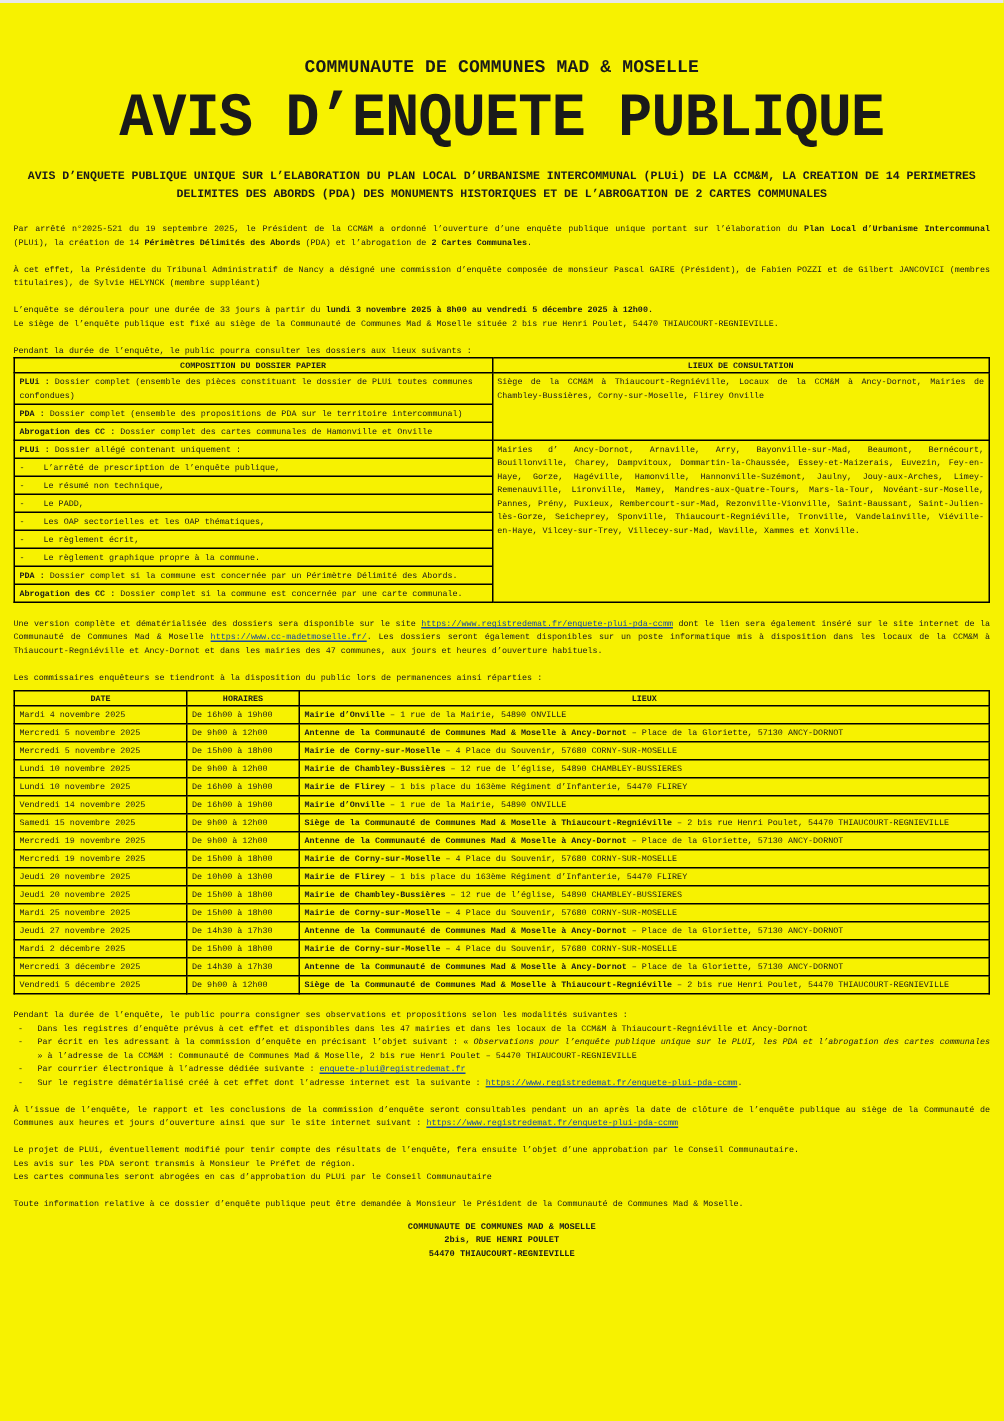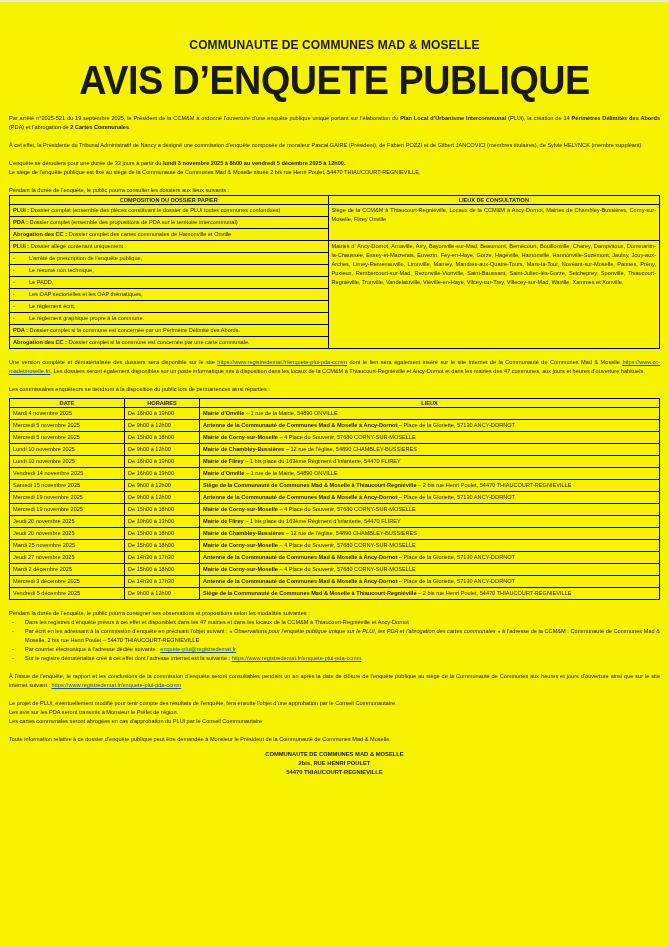--- a/index.html
+++ b/index.html
@@ -1,21 +1,21 @@
 <!DOCTYPE html>
 <html><head>
 <meta charset="utf-8">
 <style>
   html, body { margin: 0; padding: 0; }
   body {
     width: 669px; height: 947px; background: #f7f200; overflow: hidden;
     font-family: "Liberation Sans", sans-serif; color: #1a1a1a;
     border-top: 2px solid #e8e8e8; box-sizing: border-box;
   }
-  .page { padding: 0 9px; }
+  .page { padding: 0 9px; font-family: Liberation Mono, monospace; }
   .org { text-align: center; font-weight: bold; font-size: 12px; margin-top: 36px; letter-spacing: 0.1px; }
   .title { text-align: center; font-weight: bold; font-size: 41px; line-height: 44px; margin-top: 6px; letter-spacing: -0.5px; transform: scaleX(0.92); }
   .subtitle { text-align: center; font-size: 7.7px; font-weight: bold; line-height: 12px; margin-top: 10px; padding: 0 6px; }
   p { font-size: 5.6px; line-height: 9px; margin: 0; text-align: justify; }
   .gap { height: 9px; }
   b { font-weight: bold; }
   a { color: #1a4aa0; text-decoration: underline; }
   table { border-collapse: collapse; width: 100%; font-size: 5.6px; }
   td, th { border: 1px solid #000; padding: 1px 3px; vertical-align: top; }
   th { font-weight: bold; text-align: center; }
@@ -31,20 +31,21 @@
   ul.mod li { padding-left: 16px; position: relative; text-align: justify; }
   ul.mod li:before { content: "-"; position: absolute; left: 3px; }
   .footer { text-align: center; font-weight: bold; font-size: 5.8px; line-height: 9px; margin-top: 6px; }
 </style>
 </head>
 <body>
 
 <div class="page">
   <div class="org">COMMUNAUTE DE COMMUNES MAD &amp; MOSELLE</div>
   <div class="title">AVIS D’ENQUETE PUBLIQUE</div>
+  <div class="subtitle">AVIS D’ENQUETE PUBLIQUE UNIQUE SUR L’ELABORATION DU PLAN LOCAL D’URBANISME INTERCOMMUNAL (PLUi) DE LA CCM&amp;M, LA CREATION DE 14 PERIMETRES DELIMITES DES ABORDS (PDA) DES MONUMENTS HISTORIQUES ET DE L’ABROGATION DE 2 CARTES COMMUNALES</div>
 
   <div style="height:12px"></div>
   <p><span>Par arrêté n°2025-521 du 19 septembre 2025, le Président de la CCM&amp;M a ordonné l’ouverture d’une enquête publique unique portant sur l’élaboration du </span><b>Plan Local d’Urbanisme Intercommunal</b><span> (PLUi), la création de 14 </span><b>Périmètres Délimités des Abords</b><span> (PDA) et l’abrogation de </span><b>2 Cartes Communales</b><span>.</span></p>
   <div class="gap"></div>
   <p>À cet effet, la Présidente du Tribunal Administratif de Nancy a désigné une commission d’enquête composée de monsieur Pascal GAIRE (Président), de Fabien POZZI et de Gilbert JANCOVICI (membres titulaires), de Sylvie HELYNCK (membre suppléant)</p>
   <div class="gap"></div>
   <p><span>L’enquête se déroulera pour une durée de 33 jours à partir du </span><b>lundi 3 novembre 2025 à 8h00 au vendredi 5 décembre 2025 à 12h00.</b></p>
   <p>Le siège de l’enquête publique est fixé au siège de la Communauté de Communes Mad &amp; Moselle située 2 bis rue Henri Poulet, 54470 THIAUCOURT-REGNIEVILLE.</p>
   <div class="gap"></div>
   <p>Pendant la durée de l’enquête, le public pourra consulter les dossiers aux lieux suivants :</p>

